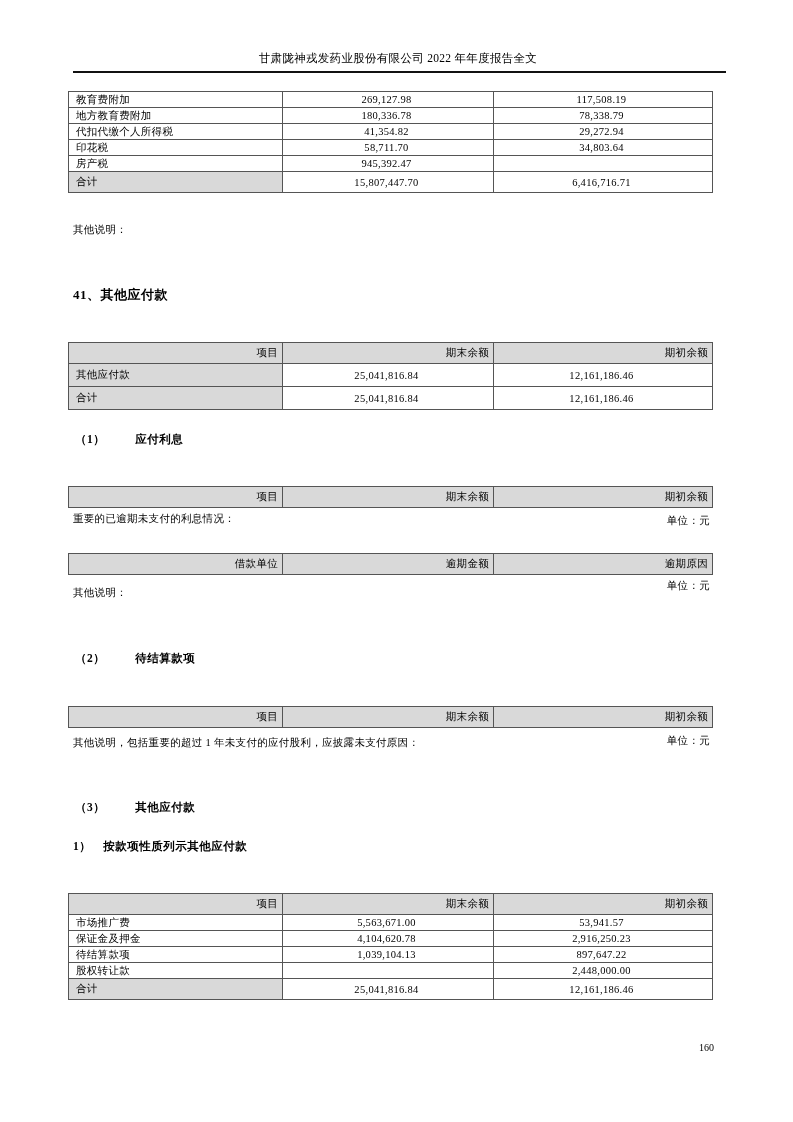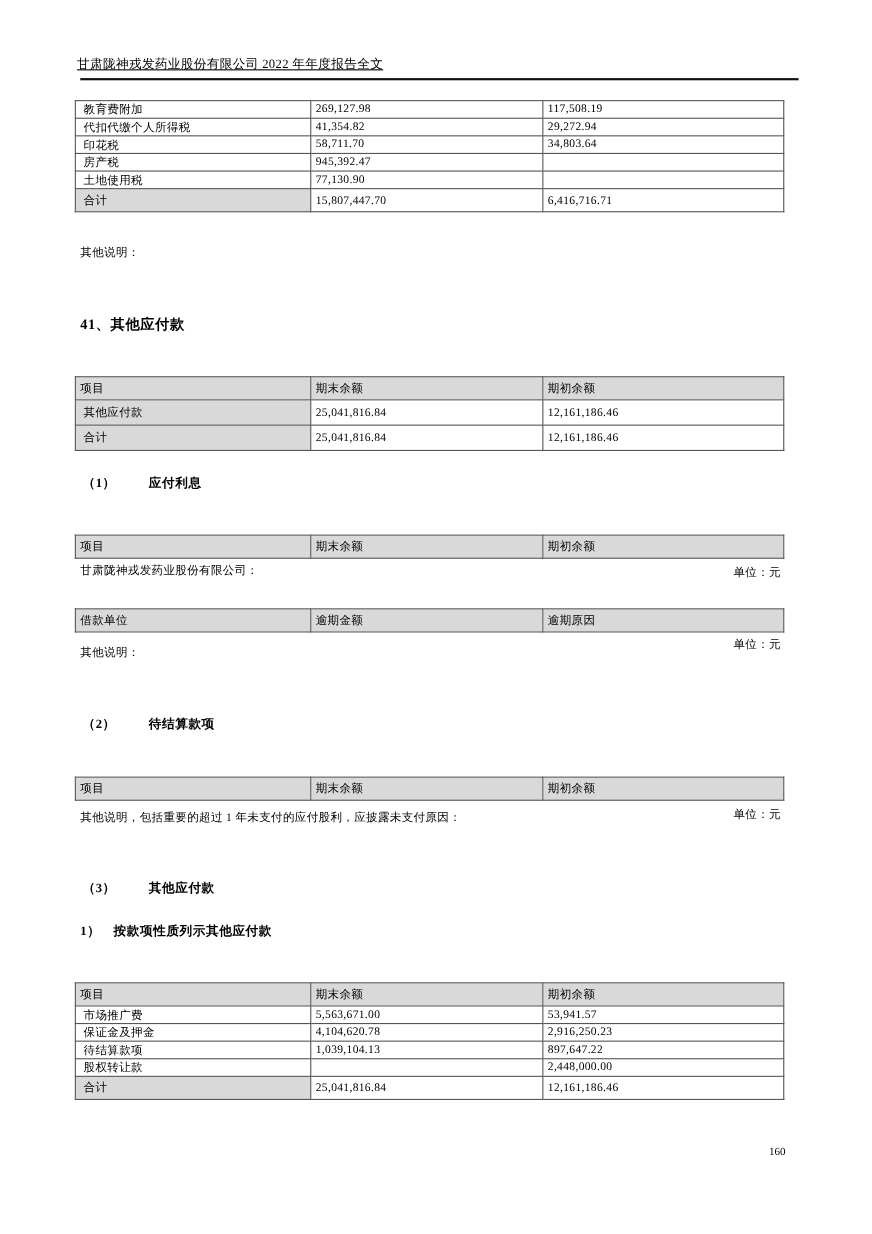--- a/index.html
+++ b/index.html
@@ -3,43 +3,43 @@
 <meta charset="utf-8">
 <style>
   * { margin:0; padding:0; box-sizing:border-box; }
   html,body { background:#ffffff; }
   .page {
     position:relative; width:793px; height:1122px; background:#fff;
     font-family:"Liberation Serif","DejaVu Serif",serif; color:#000;
     overflow:hidden;
   }
   .abs { position:absolute; }
-  .header-text { top:51px; left:70px; width:656px; text-align:left; font-size:11.5px; letter-spacing:0.3px;text-decoration:underline; }
+  .header-text { top:51px; left:70px; width:656px; text-align:center; font-size:11.5px; letter-spacing:0.3px; }
   .header-rule { top:71px; left:73px; width:653px; height:2px; background:#111; }
   .note { font-size:10.5px; letter-spacing:0.3px; left:73px; }
   .unit { font-size:10.5px; left:68px; width:644px; text-align:right; padding-right:2px; letter-spacing:0.3px;margin-top:48px; }
   .sec-title { font-size:13px; font-weight:bold; left:73px; letter-spacing:0.5px; }
   .sub-title { font-size:11.5px; font-weight:bold; left:75px; letter-spacing:0.5px; }
   .sub-title .t { margin-left:30px; }
   .sub2-title { font-size:11.5px; font-weight:bold; left:73px; letter-spacing:0.5px; }
   .sub2-title .t { margin-left:12px; }
 
   table.doc-table {
     position:absolute; left:68px; width:644px;
     border-collapse:collapse; table-layout:fixed; background:#fff;
     border:1.5px solid #3a3a3a;
   }
   .doc-table td, .doc-table th {
     border:1px solid #555; font-size:10.5px; font-weight:normal;
     white-space:nowrap; overflow:hidden; vertical-align:middle;
     height:16px; padding:0 4px; letter-spacing:0.3px;
   }
-  .doc-table th { background:#d9d9d9; text-align:left; height:21px; }
+  .doc-table th { background:#d9d9d9; text-align:right; height:21px; }
   .doc-table td.item { text-align:left; padding-left:7px; }
-  .doc-table td.num  { text-align:left; padding-right:7px; }
+  .doc-table td.num  { text-align:center; padding-right:7px; }
   .doc-table tr.tall td { height:23px; }
   .doc-table tr.total td { height:21px; }
   .shade { background:#d9d9d9; }
   .page-number { top:1042px; left:70px; width:644px; text-align:right; font-size:10px; }
 </style>
 </head>
 <body>
 
 <div class="page">
 
@@ -52,37 +52,37 @@
         <col style="width:211px">
         <col style="width:219px">
       </colgroup>
     <tbody>
       <tr>
         <td class="item">教育费附加</td>
         <td class="num">269,127.98</td>
         <td class="num">117,508.19</td>
       </tr>
       <tr>
+        <td class="item">地方教育费附加</td>
+        <td class="num">180,336.78</td>
+        <td class="num">78,338.79</td>
+      </tr>
+      <tr>
         <td class="item">代扣代缴个人所得税</td>
         <td class="num">41,354.82</td>
         <td class="num">29,272.94</td>
       </tr>
       <tr>
         <td class="item">印花税</td>
         <td class="num">58,711.70</td>
         <td class="num">34,803.64</td>
       </tr>
       <tr>
         <td class="item">房产税</td>
         <td class="num">945,392.47</td>
-        <td class="num"></td>
-      </tr>
-      <tr>
-        <td class="item">土地使用税</td>
-        <td class="num">77,130.90</td>
         <td class="num"></td>
       </tr>
       <tr class="total">
         <td class="item shade">合计</td>
         <td class="num">15,807,447.70</td>
         <td class="num">6,416,716.71</td>
       </tr>
     </tbody>
   </table>
 
@@ -129,21 +129,21 @@
       </colgroup>
     <tbody>
       <tr>
         <th>项目</th>
         <th>期末余额</th>
         <th>期初余额</th>
       </tr>
     </tbody>
   </table>
 
-  <div class="abs note" style="top:512px">甘肃陇神戎发药业股份有限公司：</div>
+  <div class="abs note" style="top:512px">重要的已逾期未支付的利息情况：</div>
   <div class="abs unit" style="top:531px">单位：元</div>
 
   <table class="doc-table" style="top:553px">
     <colgroup>
         <col style="width:214px">
         <col style="width:211px">
         <col style="width:219px">
       </colgroup>
     <tbody>
       <tr>

